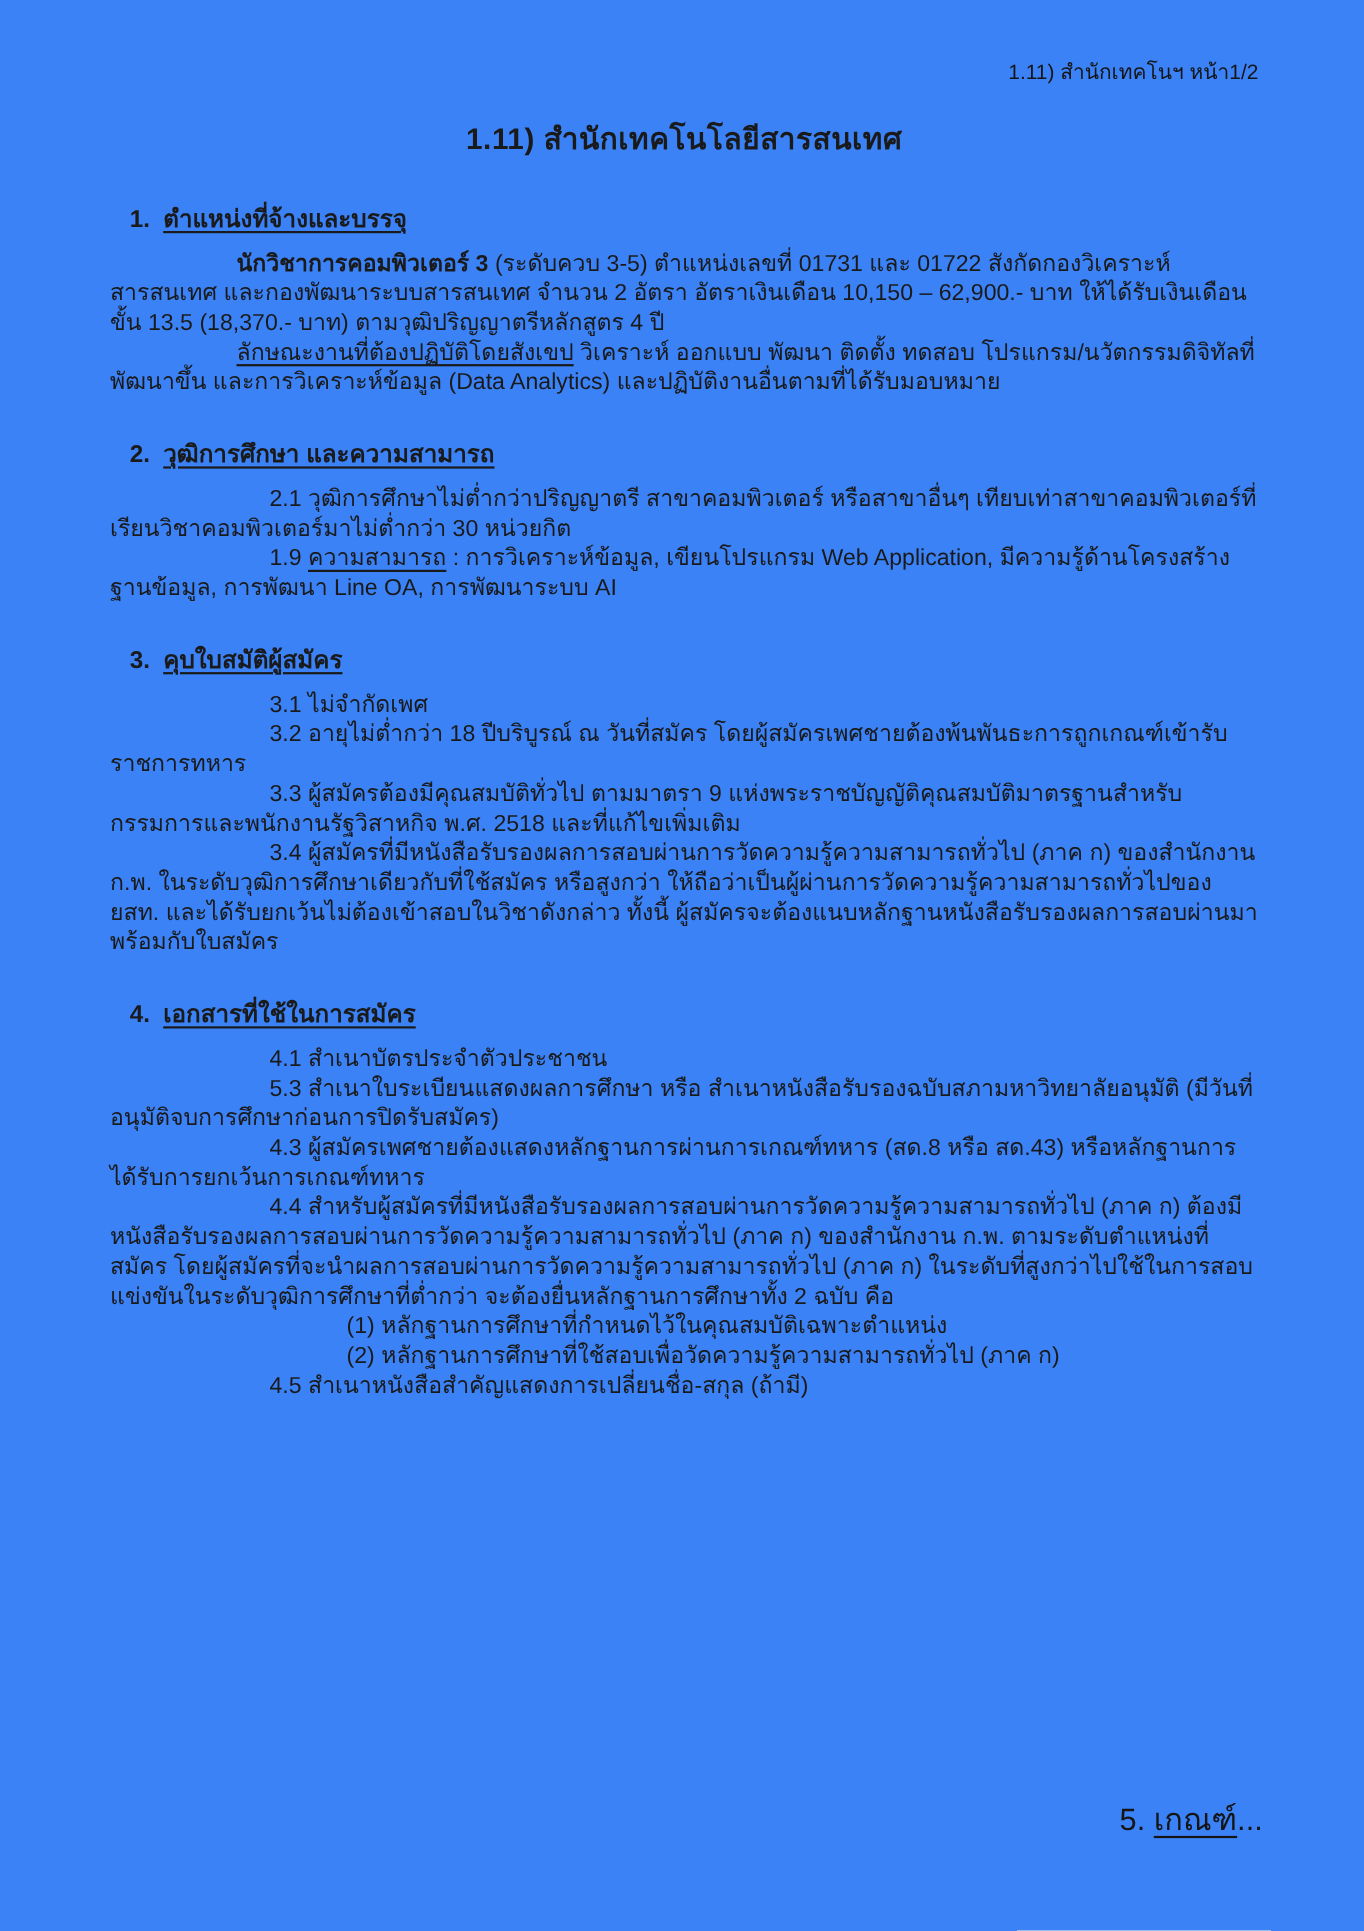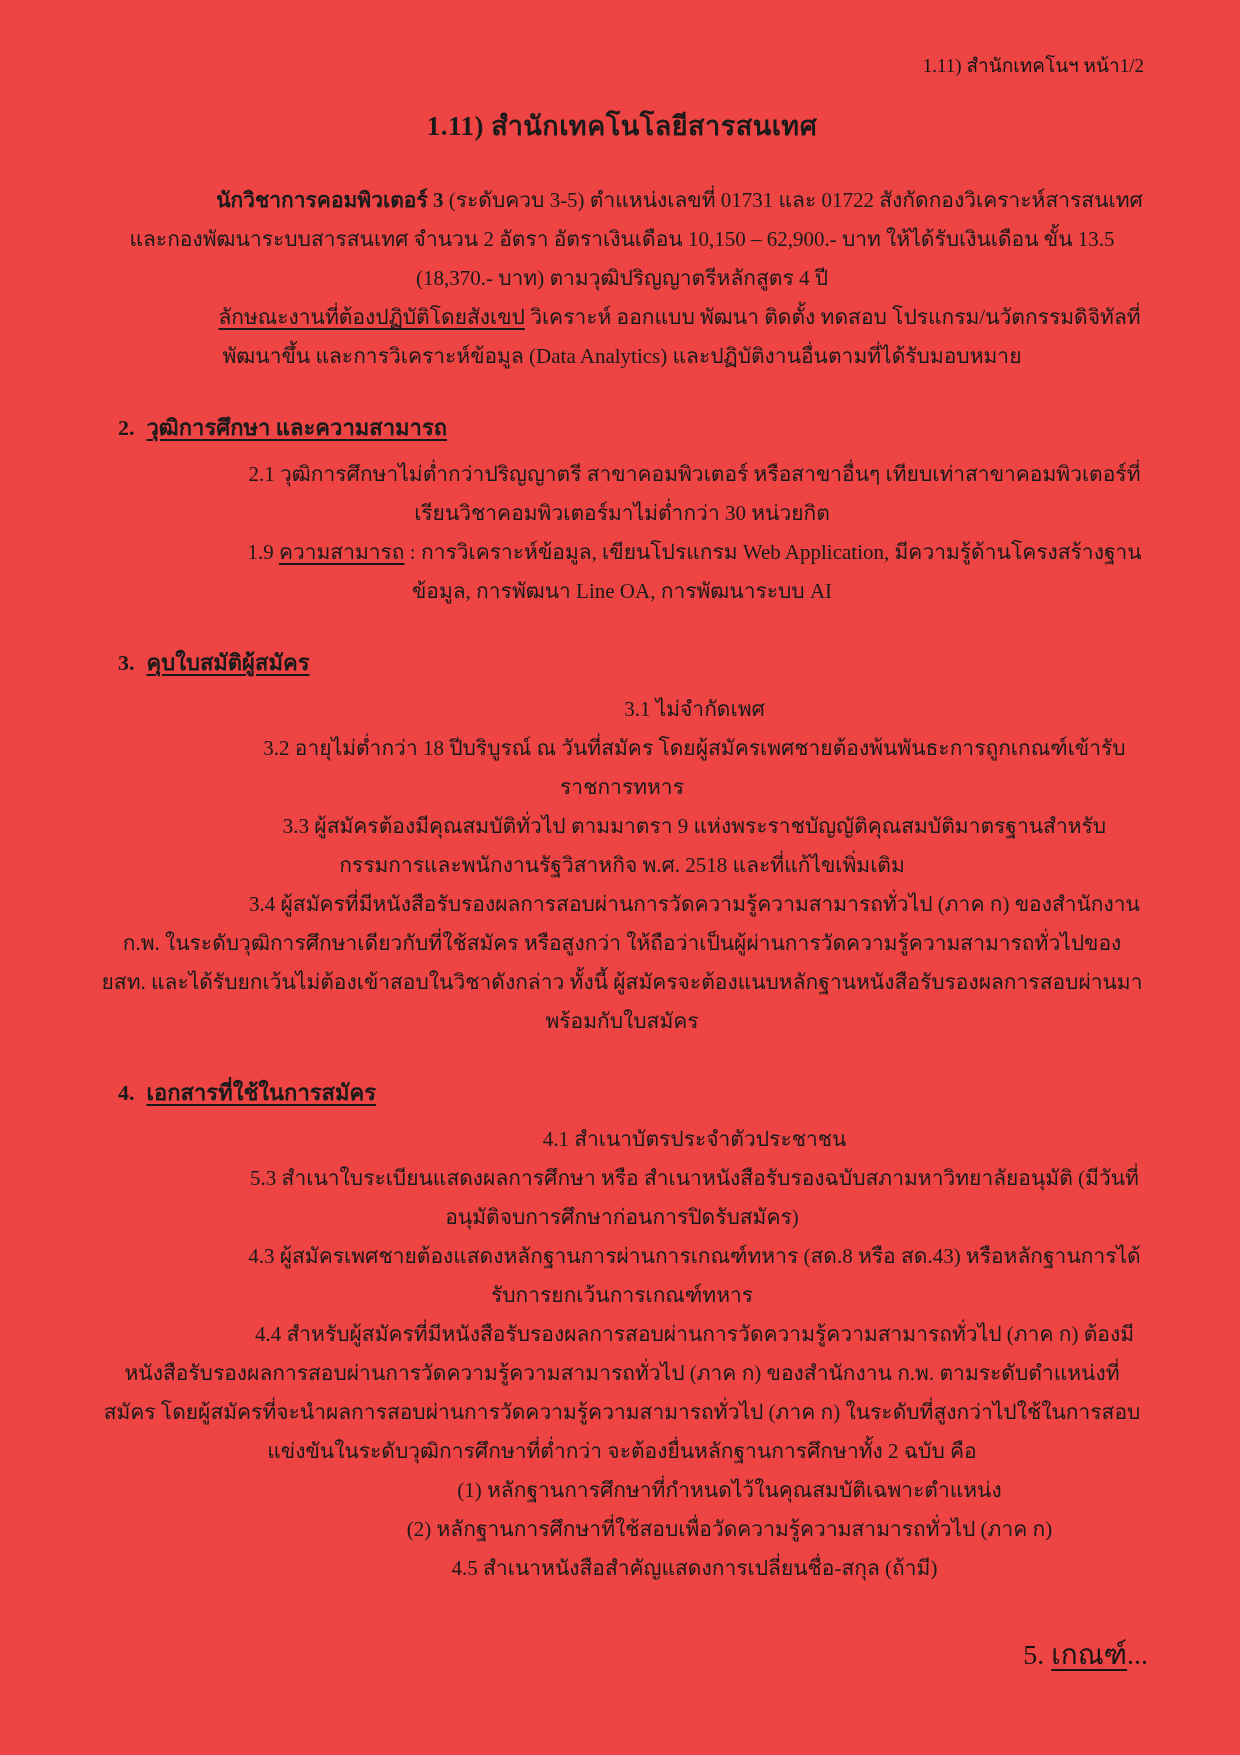--- a/index.html
+++ b/index.html
@@ -5,23 +5,23 @@
   html, body {
     margin: 0;
     padding: 0;
     background: #e8e8e8;
   }
   .page {
     position: relative;
     width: 1240px;
     height: 1755px;
     margin: 0 auto;
-    background: #ef4444;
+    background: #3b82f6;
     color: #1a1a1a;
-    font-family: Liberation Serif, serif;
+    font-family: Liberation Sans, sans-serif;
     box-sizing: border-box;
     overflow: hidden;
   }
   .content {
     position: absolute;
     left: 100px;
     right: 96px;
     top: 0;
   }
   .page-header {
@@ -48,23 +48,23 @@
   .sec-num {
     display: inline-block;
     margin-right: 12px;
   }
   .sec-title {
     text-decoration: underline;
     text-underline-offset: 4px;
   }
   .para {
     font-size: 21px;
-    line-height: 39px;
+    line-height: 27px;
     margin: 0;
-    text-align: center;
+    text-align: left;
     overflow-wrap: break-word;
   }
   .indent {
     text-indent: 115px;
   }
   .item {
     text-indent: 145px;
   }
   .subitem {
     text-indent: 215px;
@@ -91,20 +91,23 @@
 <div class="page">
   <div class="content">
 
     <div class="page-header">
       <span>1.11) สำนักเทคโนฯ หน้า1/2</span>
     </div>
 
     <h1 class="doc-title">1.11) สำนักเทคโนโลยีสารสนเทศ</h1>
 
     <div class="section">
+      <div class="sec-head">
+        <span class="sec-num">1.</span><span class="sec-title">ตำแหน่งที่จ้างและบรรจุ</span>
+      </div>
       <p class="para indent"><span class="bold">นักวิชาการคอมพิวเตอร์ 3</span><span> (ระดับควบ 3-5) ตำแหน่งเลขที่ 01731 และ 01722 สังกัดกองวิเคราะห์สารสนเทศ และกองพัฒนาระบบสารสนเทศ จำนวน 2 อัตรา อัตราเงินเดือน 10,150 – 62,900.- บาท ให้ได้รับเงินเดือน ขั้น 13.5 (18,370.- บาท) ตามวุฒิปริญญาตรีหลักสูตร 4 ปี</span></p>
       <p class="para indent"><span class="underline">ลักษณะงานที่ต้องปฏิบัติโดยสังเขป</span><span> วิเคราะห์ ออกแบบ พัฒนา ติดตั้ง ทดสอบ โปรแกรม/นวัตกรรมดิจิทัลที่พัฒนาขึ้น และการวิเคราะห์ข้อมูล (Data Analytics) และปฏิบัติงานอื่นตามที่ได้รับมอบหมาย</span></p>
     </div>
 
     <div class="section">
       <div class="sec-head">
         <span class="sec-num">2.</span><span class="sec-title">วุฒิการศึกษา และความสามารถ</span>
       </div>
       <p class="para item">2.1 วุฒิการศึกษาไม่ต่ำกว่าปริญญาตรี สาขาคอมพิวเตอร์ หรือสาขาอื่นๆ เทียบเท่าสาขาคอมพิวเตอร์ที่เรียนวิชาคอมพิวเตอร์มาไม่ต่ำกว่า 30 หน่วยกิต</p>
       <p class="para item"><span>1.9 </span><span class="underline">ความสามารถ</span><span> : การวิเคราะห์ข้อมูล, เขียนโปรแกรม Web Application, มีความรู้ด้านโครงสร้างฐานข้อมูล, การพัฒนา Line OA, การพัฒนาระบบ AI</span></p>

